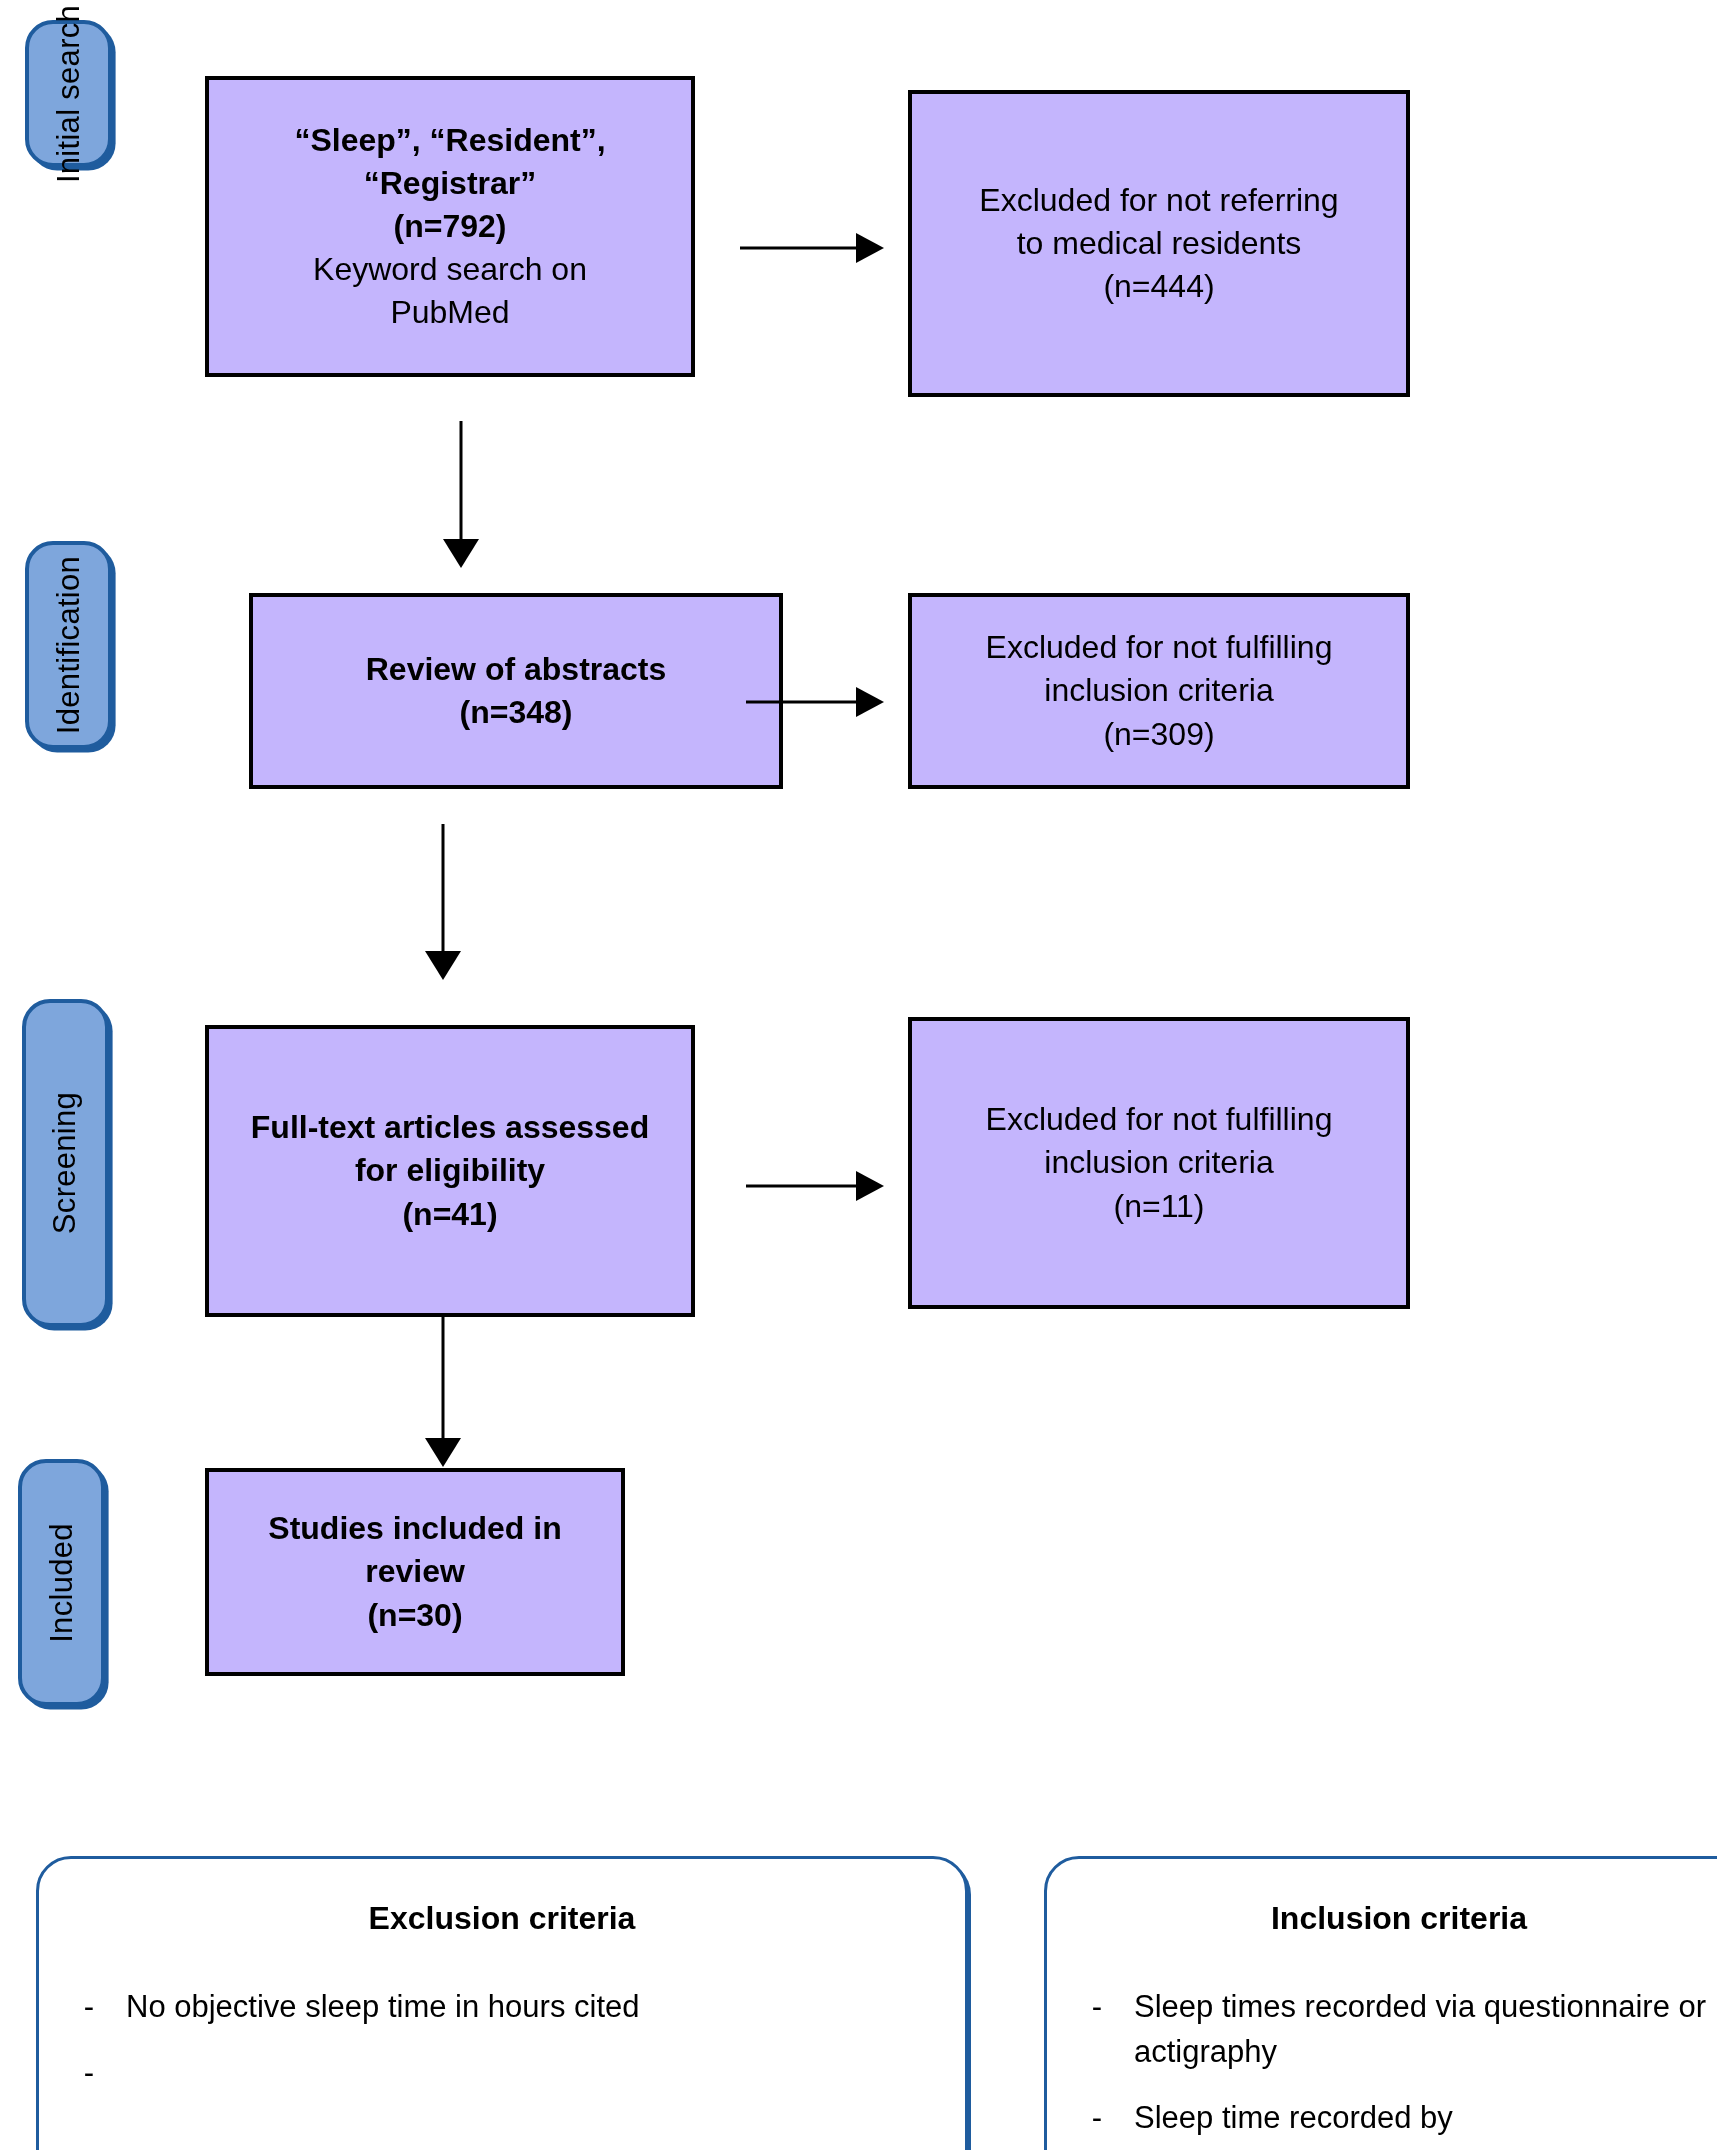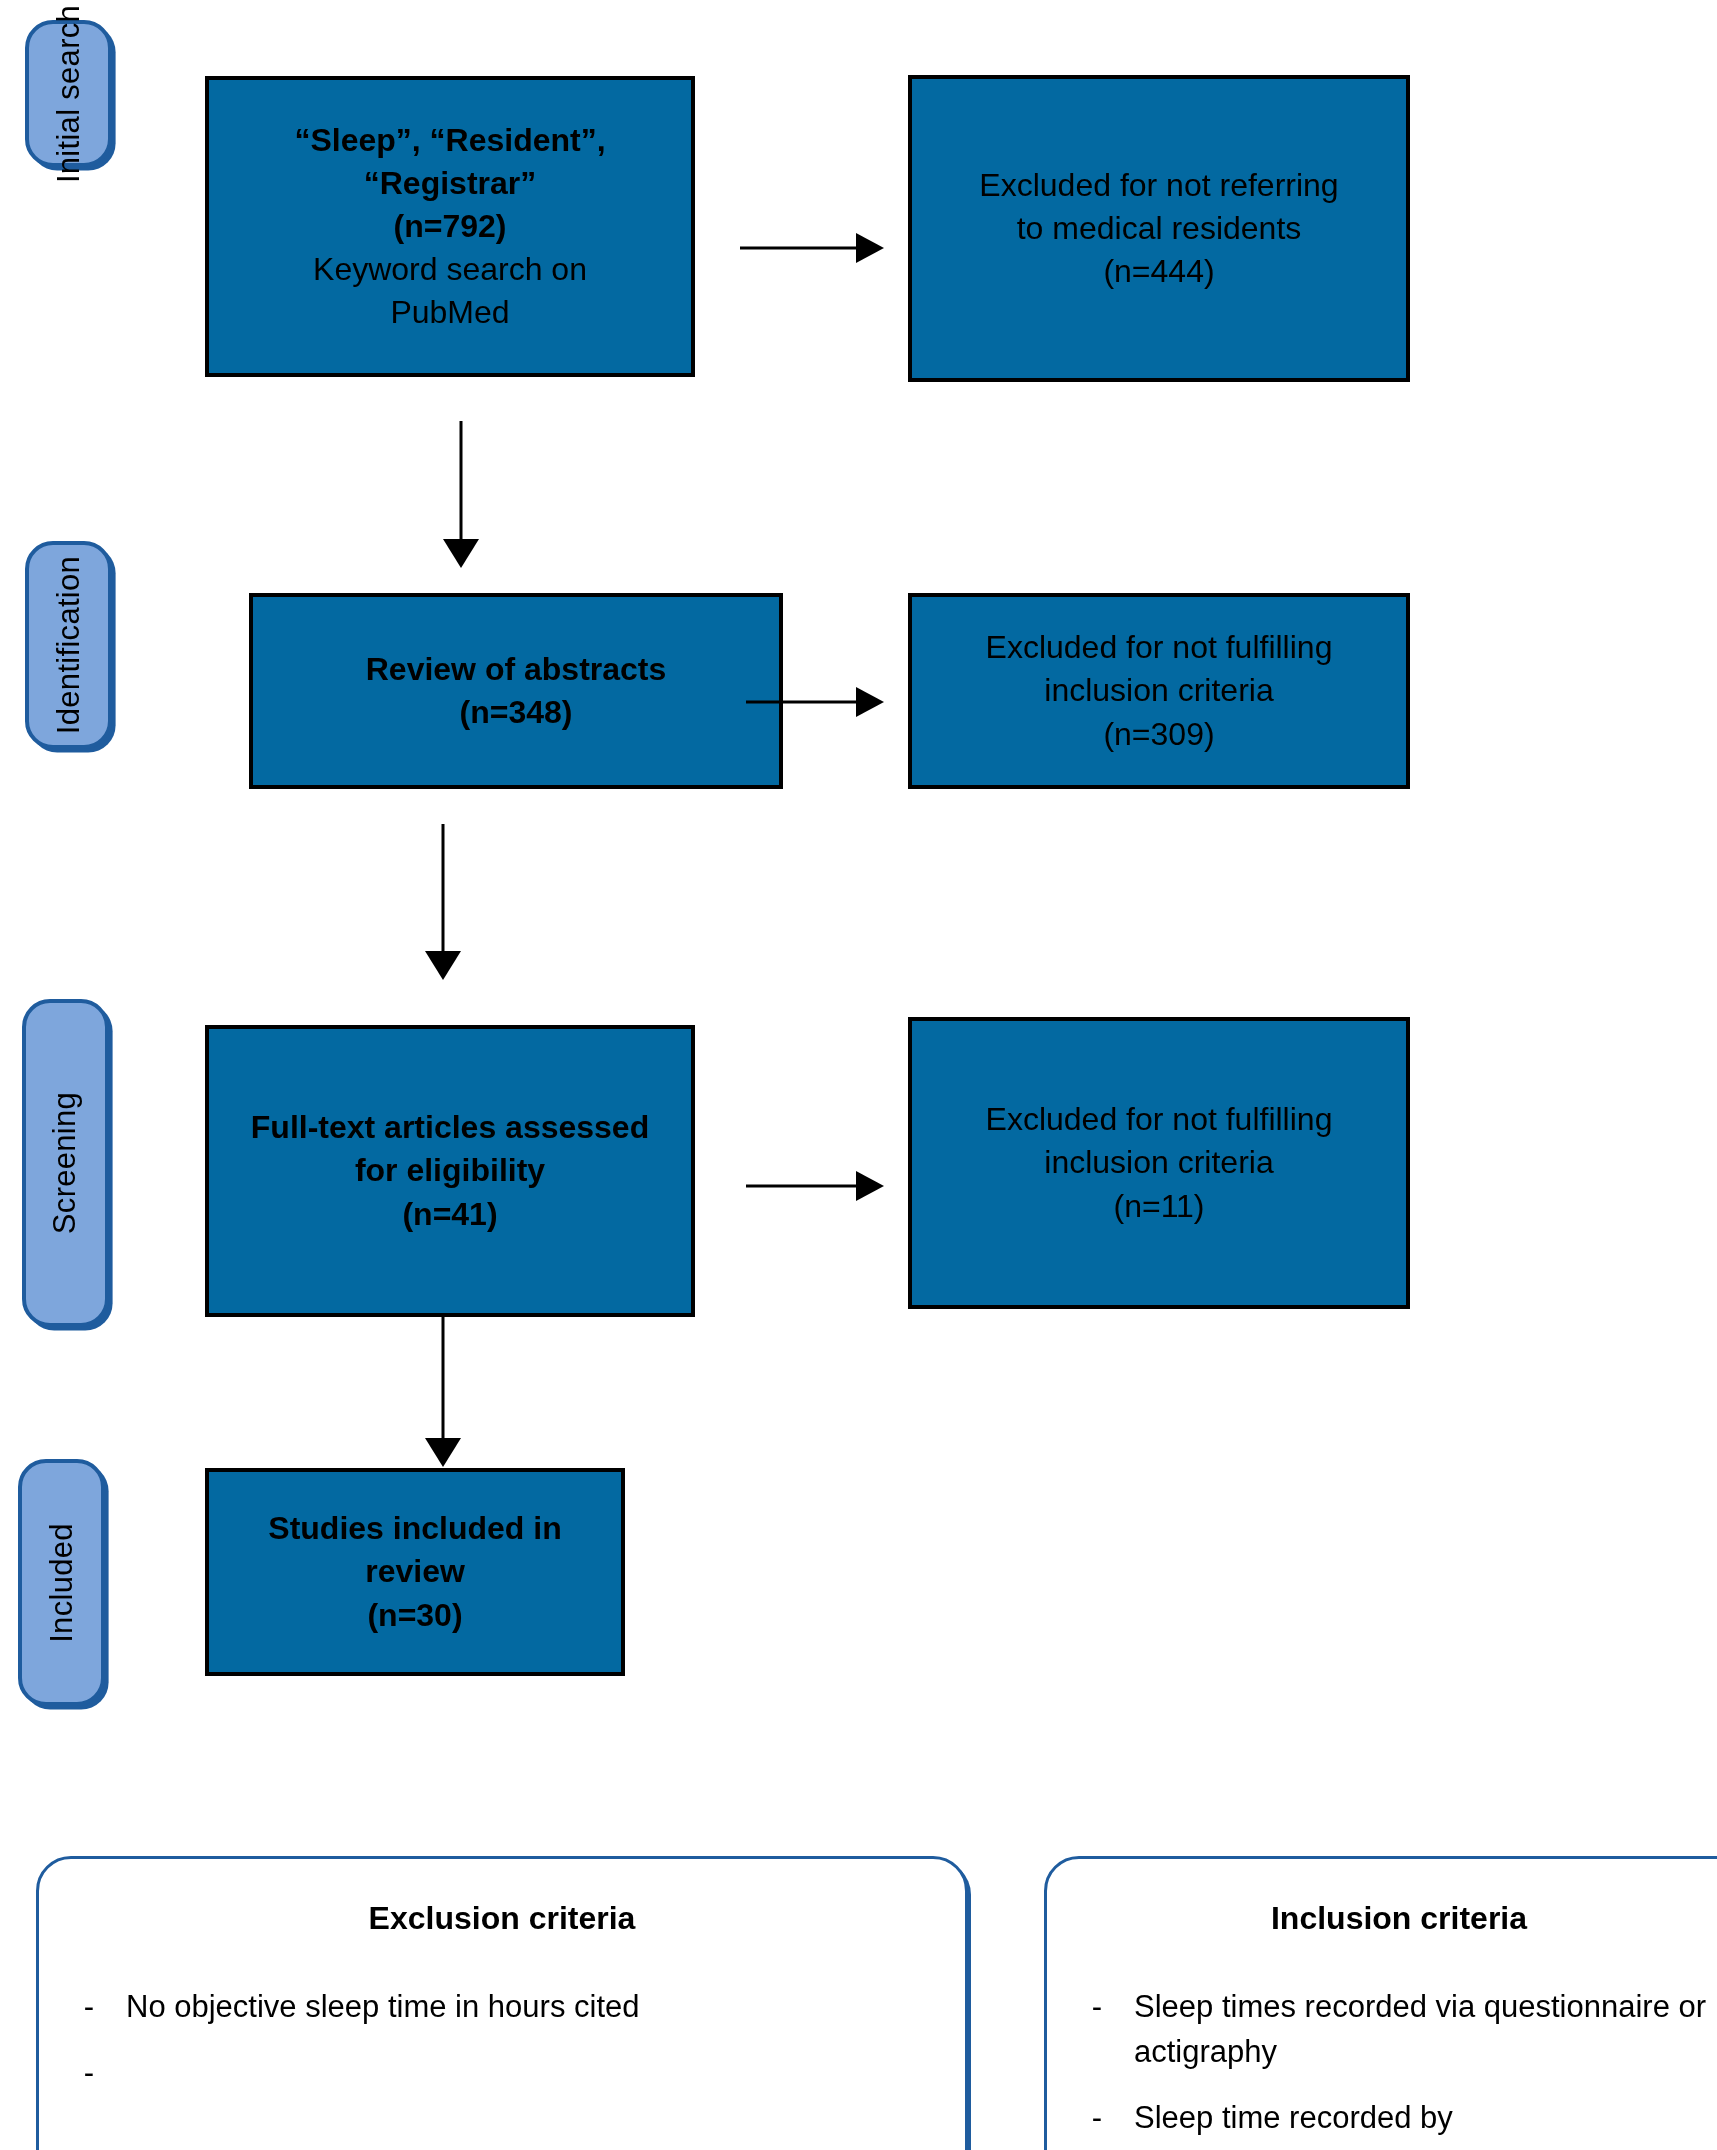--- a/index.html
+++ b/index.html
@@ -36,21 +36,21 @@
     font-size: 31px;
     color: #000000;
     letter-spacing: 0.3px;
     font-weight: 400;
   }
 
   
   .flow-box {
     position: absolute;
     box-sizing: border-box;
-    background: #0369a1;
+    background: #c4b5fd;
     border: 4.2px solid #000000;
     display: flex;
     flex-direction: column;
     align-items: center;
     justify-content: center;
     text-align: center;
     padding: 6px 15.6px;
   }
   .flow-box .line {
     display: block;
@@ -168,21 +168,21 @@
     <span class="line bold">(n=792)</span>
     <span class="line">Keyword search on</span>
     <span class="line">PubMed</span>
   </div>
 
   <div class="arrow-h" style="left:740px; top:232px; width:144px; height:31px;">
     <span class="shaft" style="width:119px;"></span>
     <span class="head"></span>
   </div>
 
-  <div class="flow-box" style="left:908px; top:75px; width:502px; height:307px;">
+  <div class="flow-box" style="left:908px; top:90px; width:502px; height:307px;">
     <span class="line">Excluded for not referring</span>
     <span class="line">to medical residents</span>
     <span class="line">(n=444)</span>
   </div>
 
   <div class="arrow-v" style="left:443px; top:421px; width:36px; height:147px;">
     <span class="shaft" style="height:120px;"></span>
     <span class="head"></span>
   </div>
 

